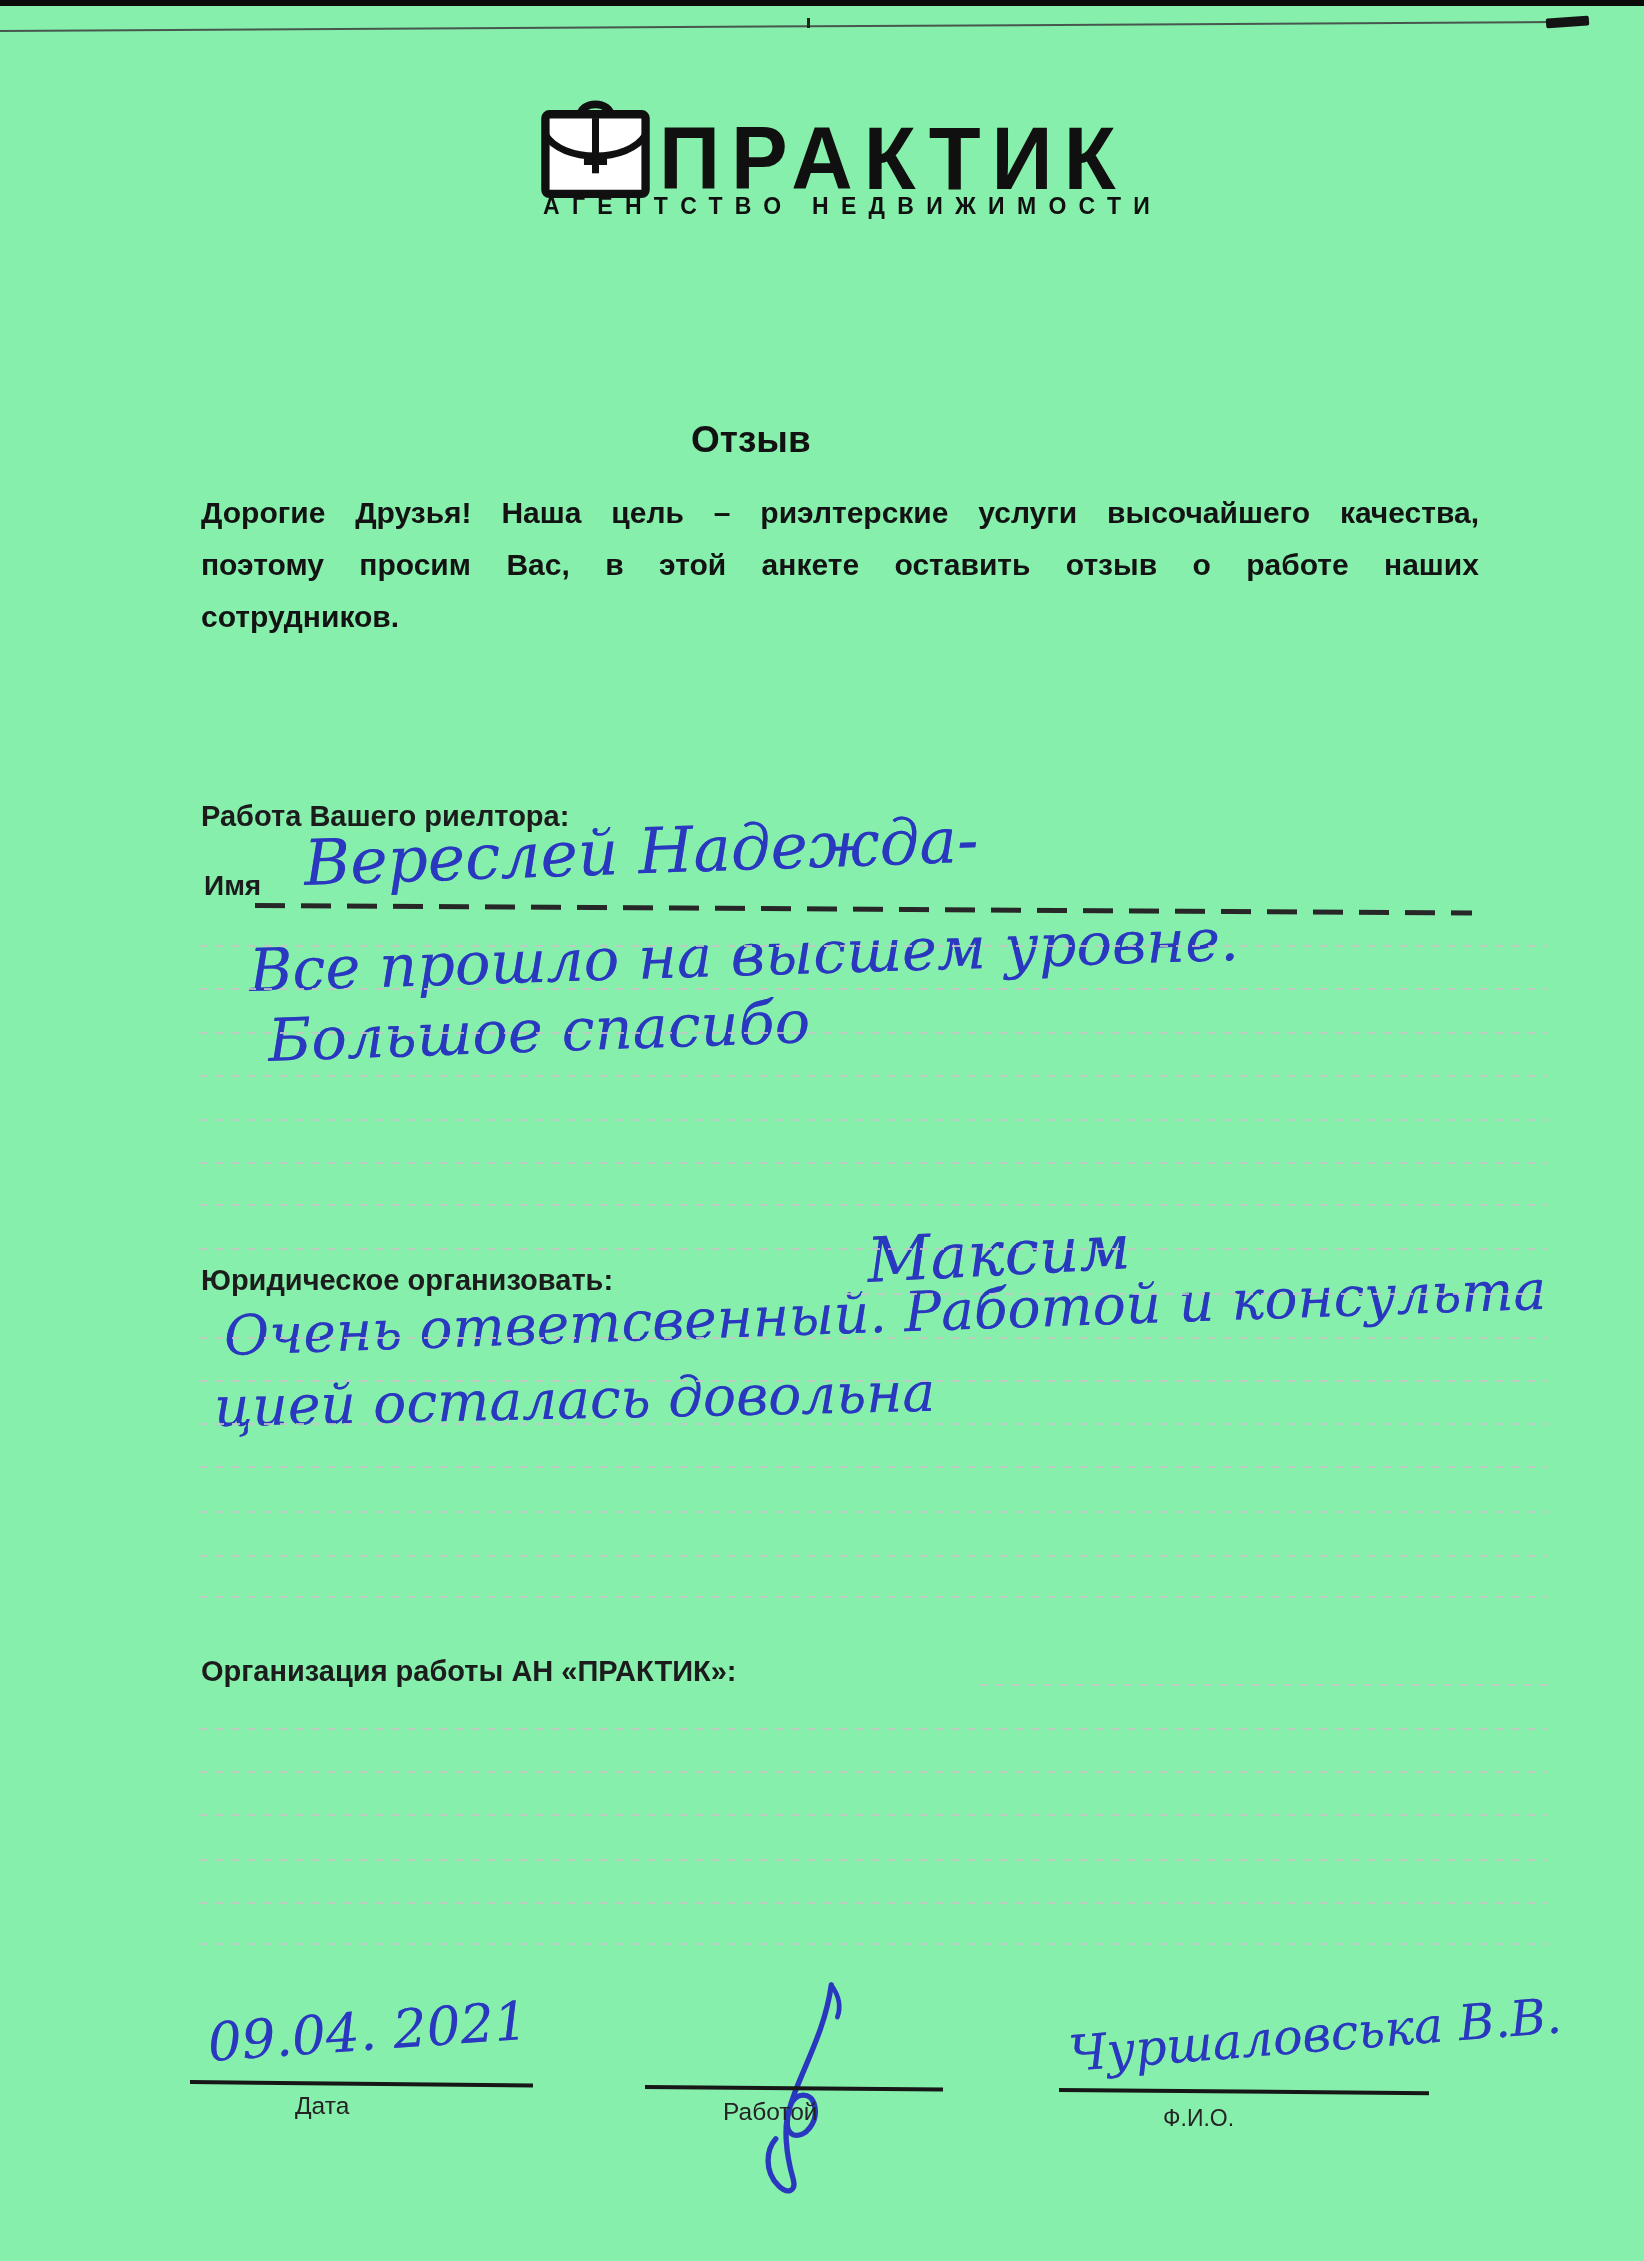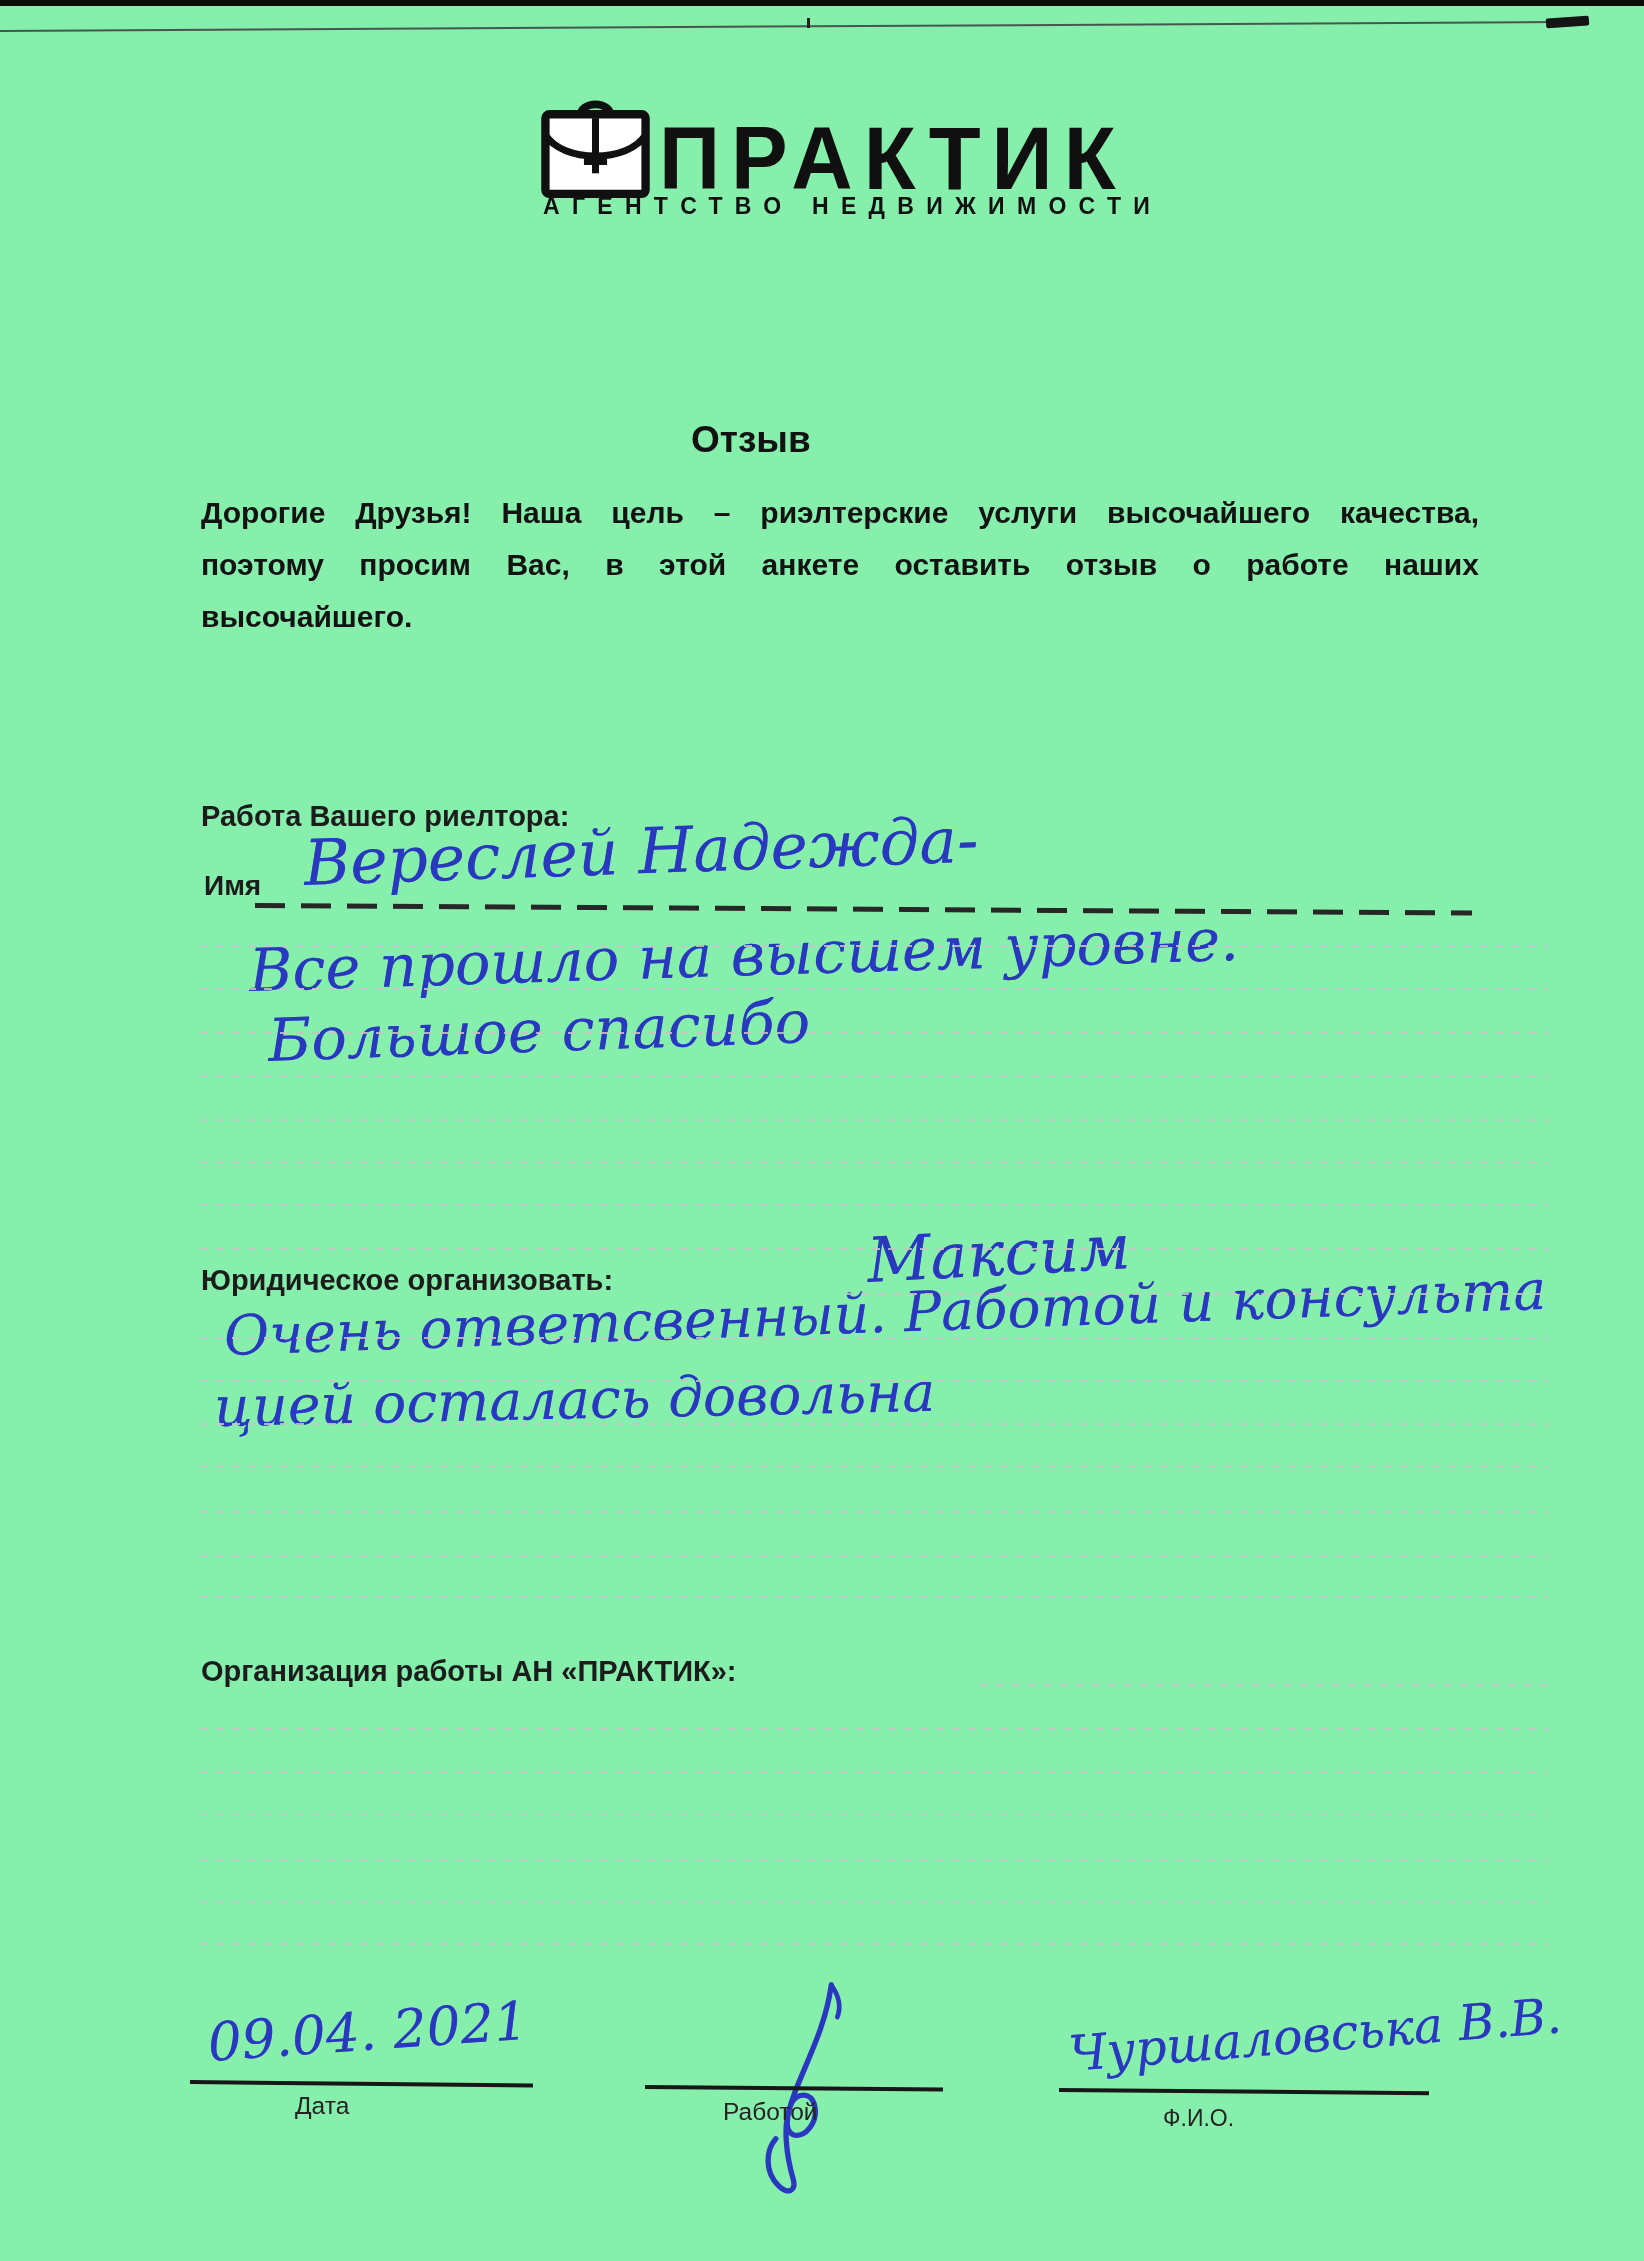--- a/index.html
+++ b/index.html
@@ -63,21 +63,21 @@
     <line x1="88" y1="36" x2="88" y2="122" stroke="#101010" stroke-width="11"></line>
     <line x1="70" y1="104" x2="106" y2="104" stroke="#101010" stroke-width="10"></line>
   </svg>
   <div class="brand">ПРАКТИК</div>
   <div class="tagline">АГЕНТСТВО НЕДВИЖИМОСТИ</div>
 
   <div class="form-title">Отзыв</div>
 
   <div class="intro-line" style="top:496px">Дорогие Друзья! Наша цель – риэлтерские услуги высочайшего качества,</div>
   <div class="intro-line" style="top:548px">поэтому просим Вас, в этой анкете оставить отзыв о работе наших</div>
-  <div class="intro-line last" style="top:600px">высочайшего.</div>
+  <div class="intro-line last" style="top:600px">сотрудников.</div>
 
   <div class="sec-label" style="left:201px;top:800px">Работа Вашего риелтора:</div>
   <div class="sec-label" style="left:204px;top:870px;font-size:28px">Имя</div>
   <div class="dashline" style="left:255px;top:903px;width:1217px"></div>
   <div class="hw" style="left:304px;top:827px;font-size:63px;transform:rotate(-2deg)">Вереслей  Надежда-</div>
   <div class="hw" style="left:249px;top:936px;font-size:59px;transform:rotate(-1.8deg)">Все  прошло  на  высшем  уровне.</div>
   <div class="hw" style="left:268px;top:1006px;font-size:59px;transform:rotate(-2deg)">Большое  спасибо</div>
 
   <div class="sec-label" style="left:201px;top:1264px">Юридическое организовать:</div>
   <div class="hw" style="left:867px;top:1224px;font-size:62px;transform:rotate(-3deg)">Максим</div>

